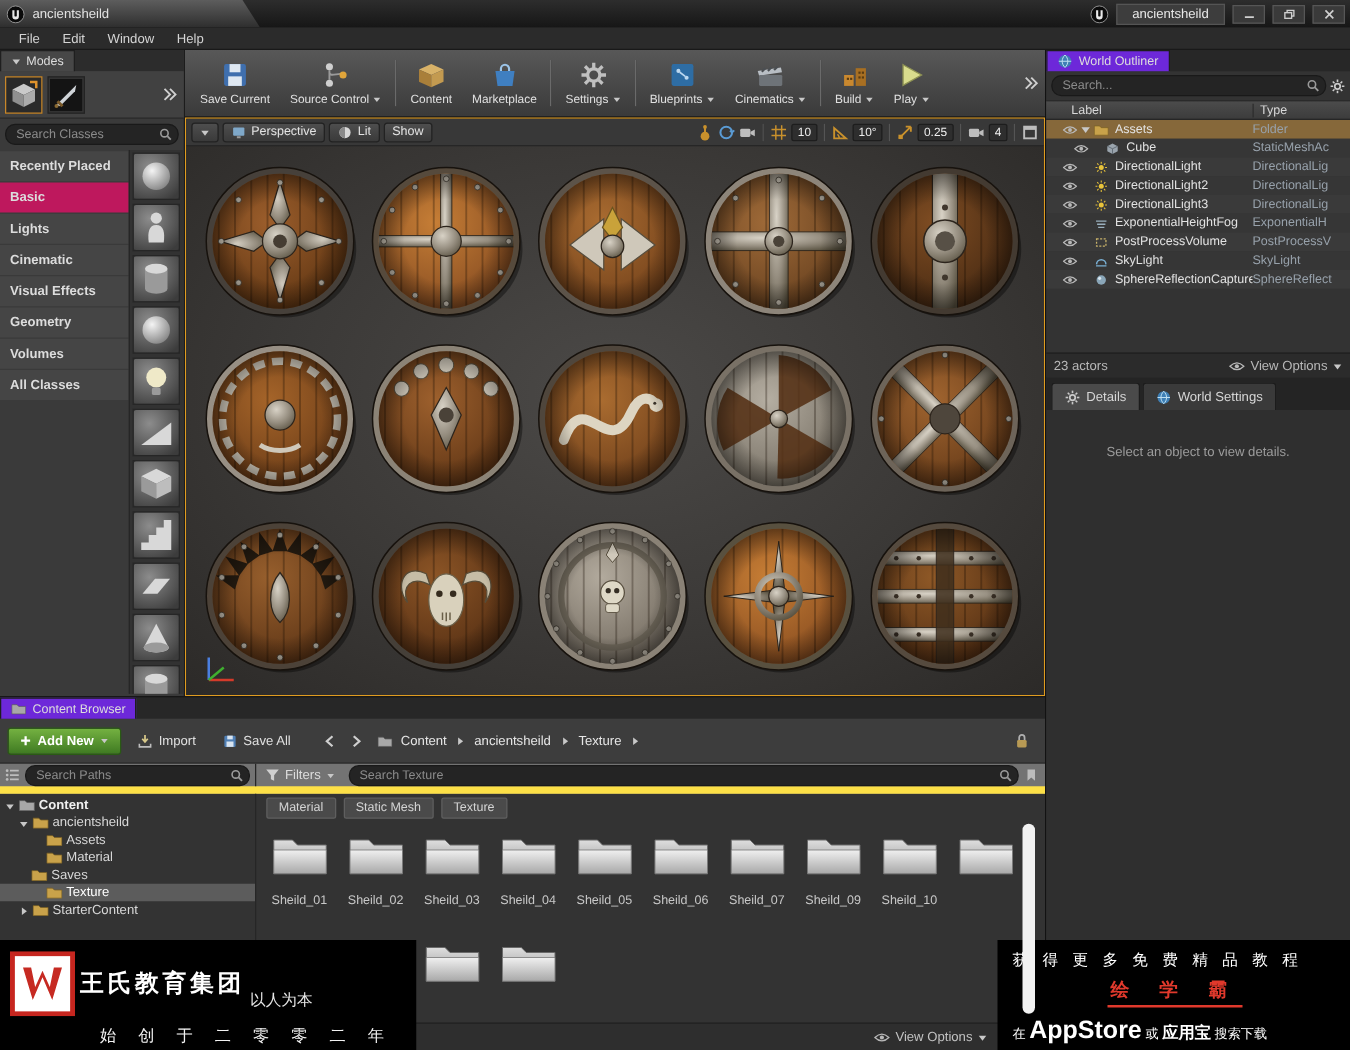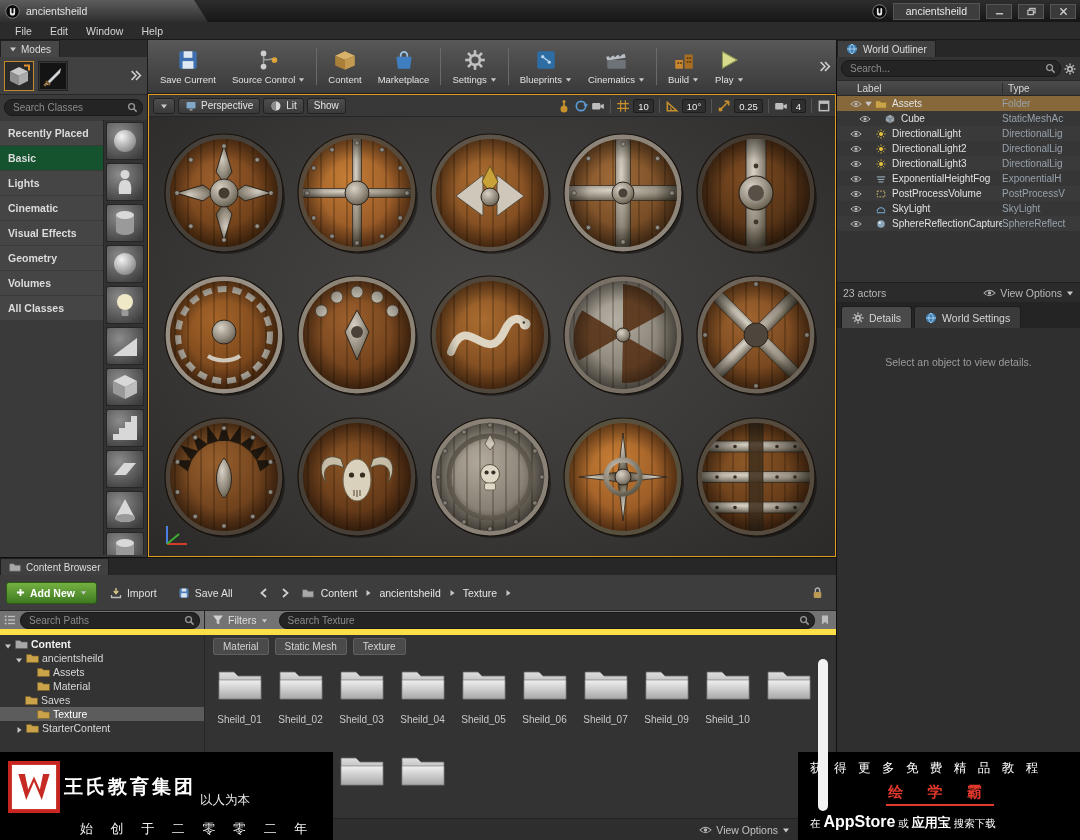--- a/index.html
+++ b/index.html
@@ -45,21 +45,21 @@
   .mode-box.sel { background:#2a2a2a; border-color:#c8872a; }
   .mode-box .ic { width:26px; height:26px; }
   .modes-icons .tb-more { margin-left:auto; }
   .searchwrap { position:relative; margin:4px; }
   .searchbox { width:100%; height:17px; background:#242424; border:1px solid #191919; border-radius:8px; color:#cfcfcf; font-size:10px; padding:0 18px 0 8px; font-family:"Liberation Sans",sans-serif; }
   .searchbox::placeholder { color:#8b8b8b; }
   .searchwrap .mag { position:absolute; right:5px; top:3px; width:11px; height:11px; }
   .modes-body { display:flex; height:calc(100% - 82px); }
   .modes-cats { width:103px; display:flex; flex-direction:column; gap:1px; padding-top:1px; }
   .cat { height:24px; background:#454545; display:flex; align-items:center; padding-left:8px; font-weight:bold; color:#dcdcdc; }
-  .cat.selected { background:#14532d; }
+  .cat.selected { background:#be185d; }
   .modes-thumbs { flex:1; background:#323232; border-left:1px solid #262626; display:flex; flex-direction:column; gap:3px; padding:2px; overflow:hidden; }
   .thumb { width:38px; height:38px; border:1px solid #262626; }
   .thumb svg { width:100%; height:100%; display:block; }
 
   
   .viewport { position:absolute; left:148px; top:94px; width:688px; height:463px; background:#161616; border:1px solid #e09c20; }
   .vp-toolbar { height:22px; background:#383838; border-bottom:1px solid #262626; display:flex; align-items:center; gap:3px; padding:0 4px; }
   .vp-btn { height:16px; background:linear-gradient(#4e4e4e,#3a3a3a); border:1px solid #222; border-radius:3px; display:flex; align-items:center; gap:4px; padding:0 6px; font-size:10px; color:#e4e4e4; }
   .vp-right { margin-left:auto; display:flex; align-items:center; gap:3px; }
   .vp-ic { width:14px; height:14px; }
@@ -67,21 +67,21 @@
   .vp-sep { width:1px; height:14px; background:#262626; border-right:1px solid #555; margin:0 2px; }
   .vp-canvas { position:relative; height:439px; background:radial-gradient(ellipse at 50% 45%, #4b4947 0%, #3b3937 55%, #2c2a28 100%); overflow:hidden; }
   .shield-grid { position:absolute; left:8px; top:5px; display:grid; grid-template-columns:repeat(5,133px); grid-auto-rows:142px; }
   .shield-cell { display:flex; align-items:center; justify-content:center; }
   .gizmo { position:absolute; left:6px; bottom:4px; }
 
   
   .rightcol { position:absolute; left:836px; top:40px; width:244px; height:800px; background:#2e2e2e; border-left:1px solid #121212; }
   .outliner { position:relative; height:262px; background:#333; }
   .paneltabstrip { height:17px; background:#272727; display:flex; }
-  .paneltab { height:17px; background:#404040; border:1px solid #1e1e1e; border-bottom:none; display:flex; align-items:center; gap:5px; padding:0 8px; font-size:10px; color:#ddd; }
+  .paneltab { height:17px; background:#6d28d9; border:1px solid #1e1e1e; border-bottom:none; display:flex; align-items:center; gap:5px; padding:0 8px; font-size:10px; color:#ddd; }
   .ol-search { display:flex; align-items:center; gap:3px; padding:3px 4px;justify-content:center; }
   .ol-search .searchwrap { flex:1; margin:0; }
   .ol-colhead { display:flex; height:16px; background:linear-gradient(#4c4c4c,#3c3c3c); border-top:1px solid #2a2a2a; border-bottom:1px solid #262626; align-items:center; font-size:10px; color:#d8d8d8; }
   .ol-colhead .c1 { flex:1; padding-left:20px; }
   .ol-colhead .c2 { width:78px; border-left:1px solid #2d2d2d; padding-left:5px; }
   .ol-row { display:flex; height:15px; align-items:center; font-size:10px; }
   .ol-row:nth-child(odd) { background:#3a3a3a; }
   .ol-row:nth-child(even) { background:#363636; }
   .ol-row.selected { background:#86683a; }
   .ol-row .ic { width:12px; height:10px; margin:0 2px; }
@@ -136,21 +136,21 @@
   .wm-row { display:flex; align-items:center; gap:4px; }
   .wm-logo { width:52px; height:52px; flex:none; }
   .wm-logo svg { width:100%; height:100%; }
   .wm-company { font-size:19px; font-weight:bold; letter-spacing:3px; color:#fff; }
   .wm-slogan { font-size:12.5px; color:#e8e8e8; align-self:flex-end; margin-bottom:4px; }
   .wm-founded { margin-top:7px; margin-left:72px; font-size:13px; letter-spacing:7px; color:#f2f2f2; }
   .wm-right { position:absolute; left:798px; top:752px; width:282px; height:88px; background:#000; z-index:40; padding:8px 10px 0 12px; }
   .wm-line1 { font-size:12.5px; letter-spacing:4px; color:#fff; white-space:nowrap; }
   .wm-brand { width:max-content; margin:6px auto 0; font-size:15px; font-weight:bold; letter-spacing:10px; color:#e0392c; border-bottom:2px solid #e0392c; padding:0 2px 2px; }
   .wm-line3 { margin-top:7px; color:#fff; white-space:nowrap; }
-  .wm-line3 .big { font-size:16px; font-weight:bold; }
+  .wm-line3 .big { font-size:20px; font-weight:bold; }
   .wm-line3 .med { font-size:13px; font-weight:bold; }
 </style>
 </head>
 <body>
 
 <svg width="0" height="0" style="position:absolute">
   <defs>
     <linearGradient id="foldG" x1="0" y1="0" x2="0" y2="1">
         <stop offset="0" stop-color="#dedede"></stop>
         <stop offset="1" stop-color="#8f8f8f"></stop>

